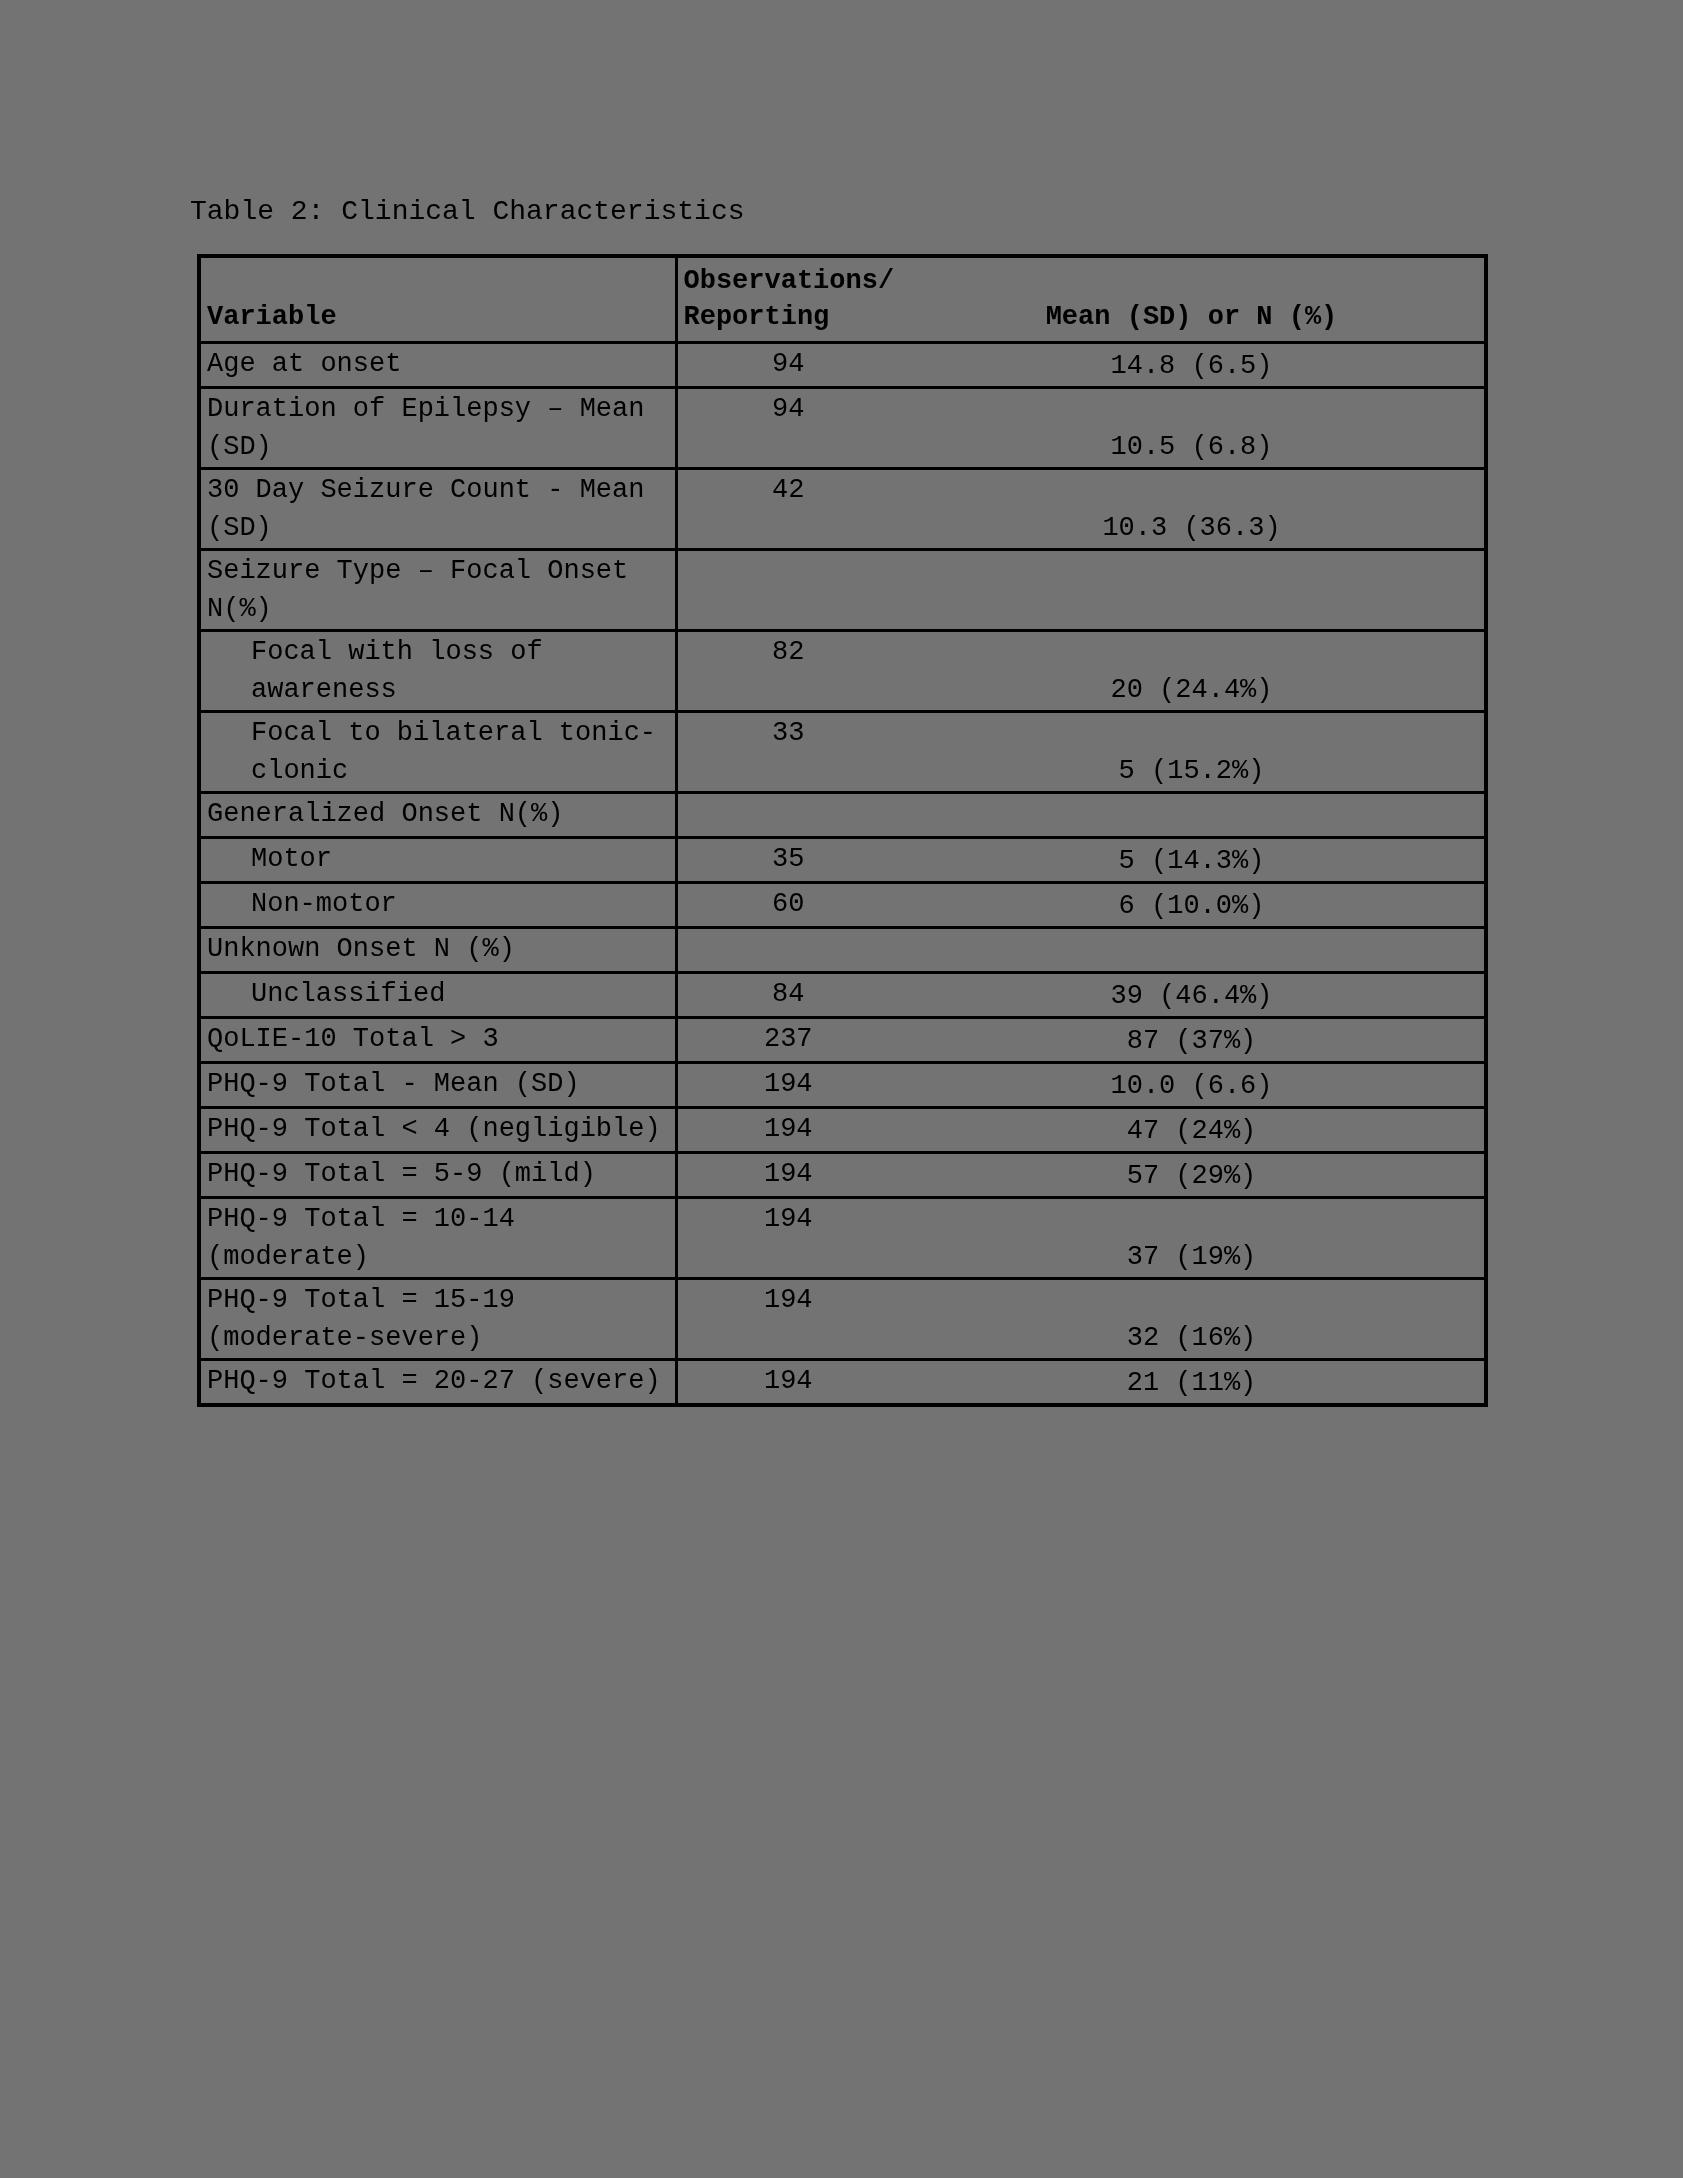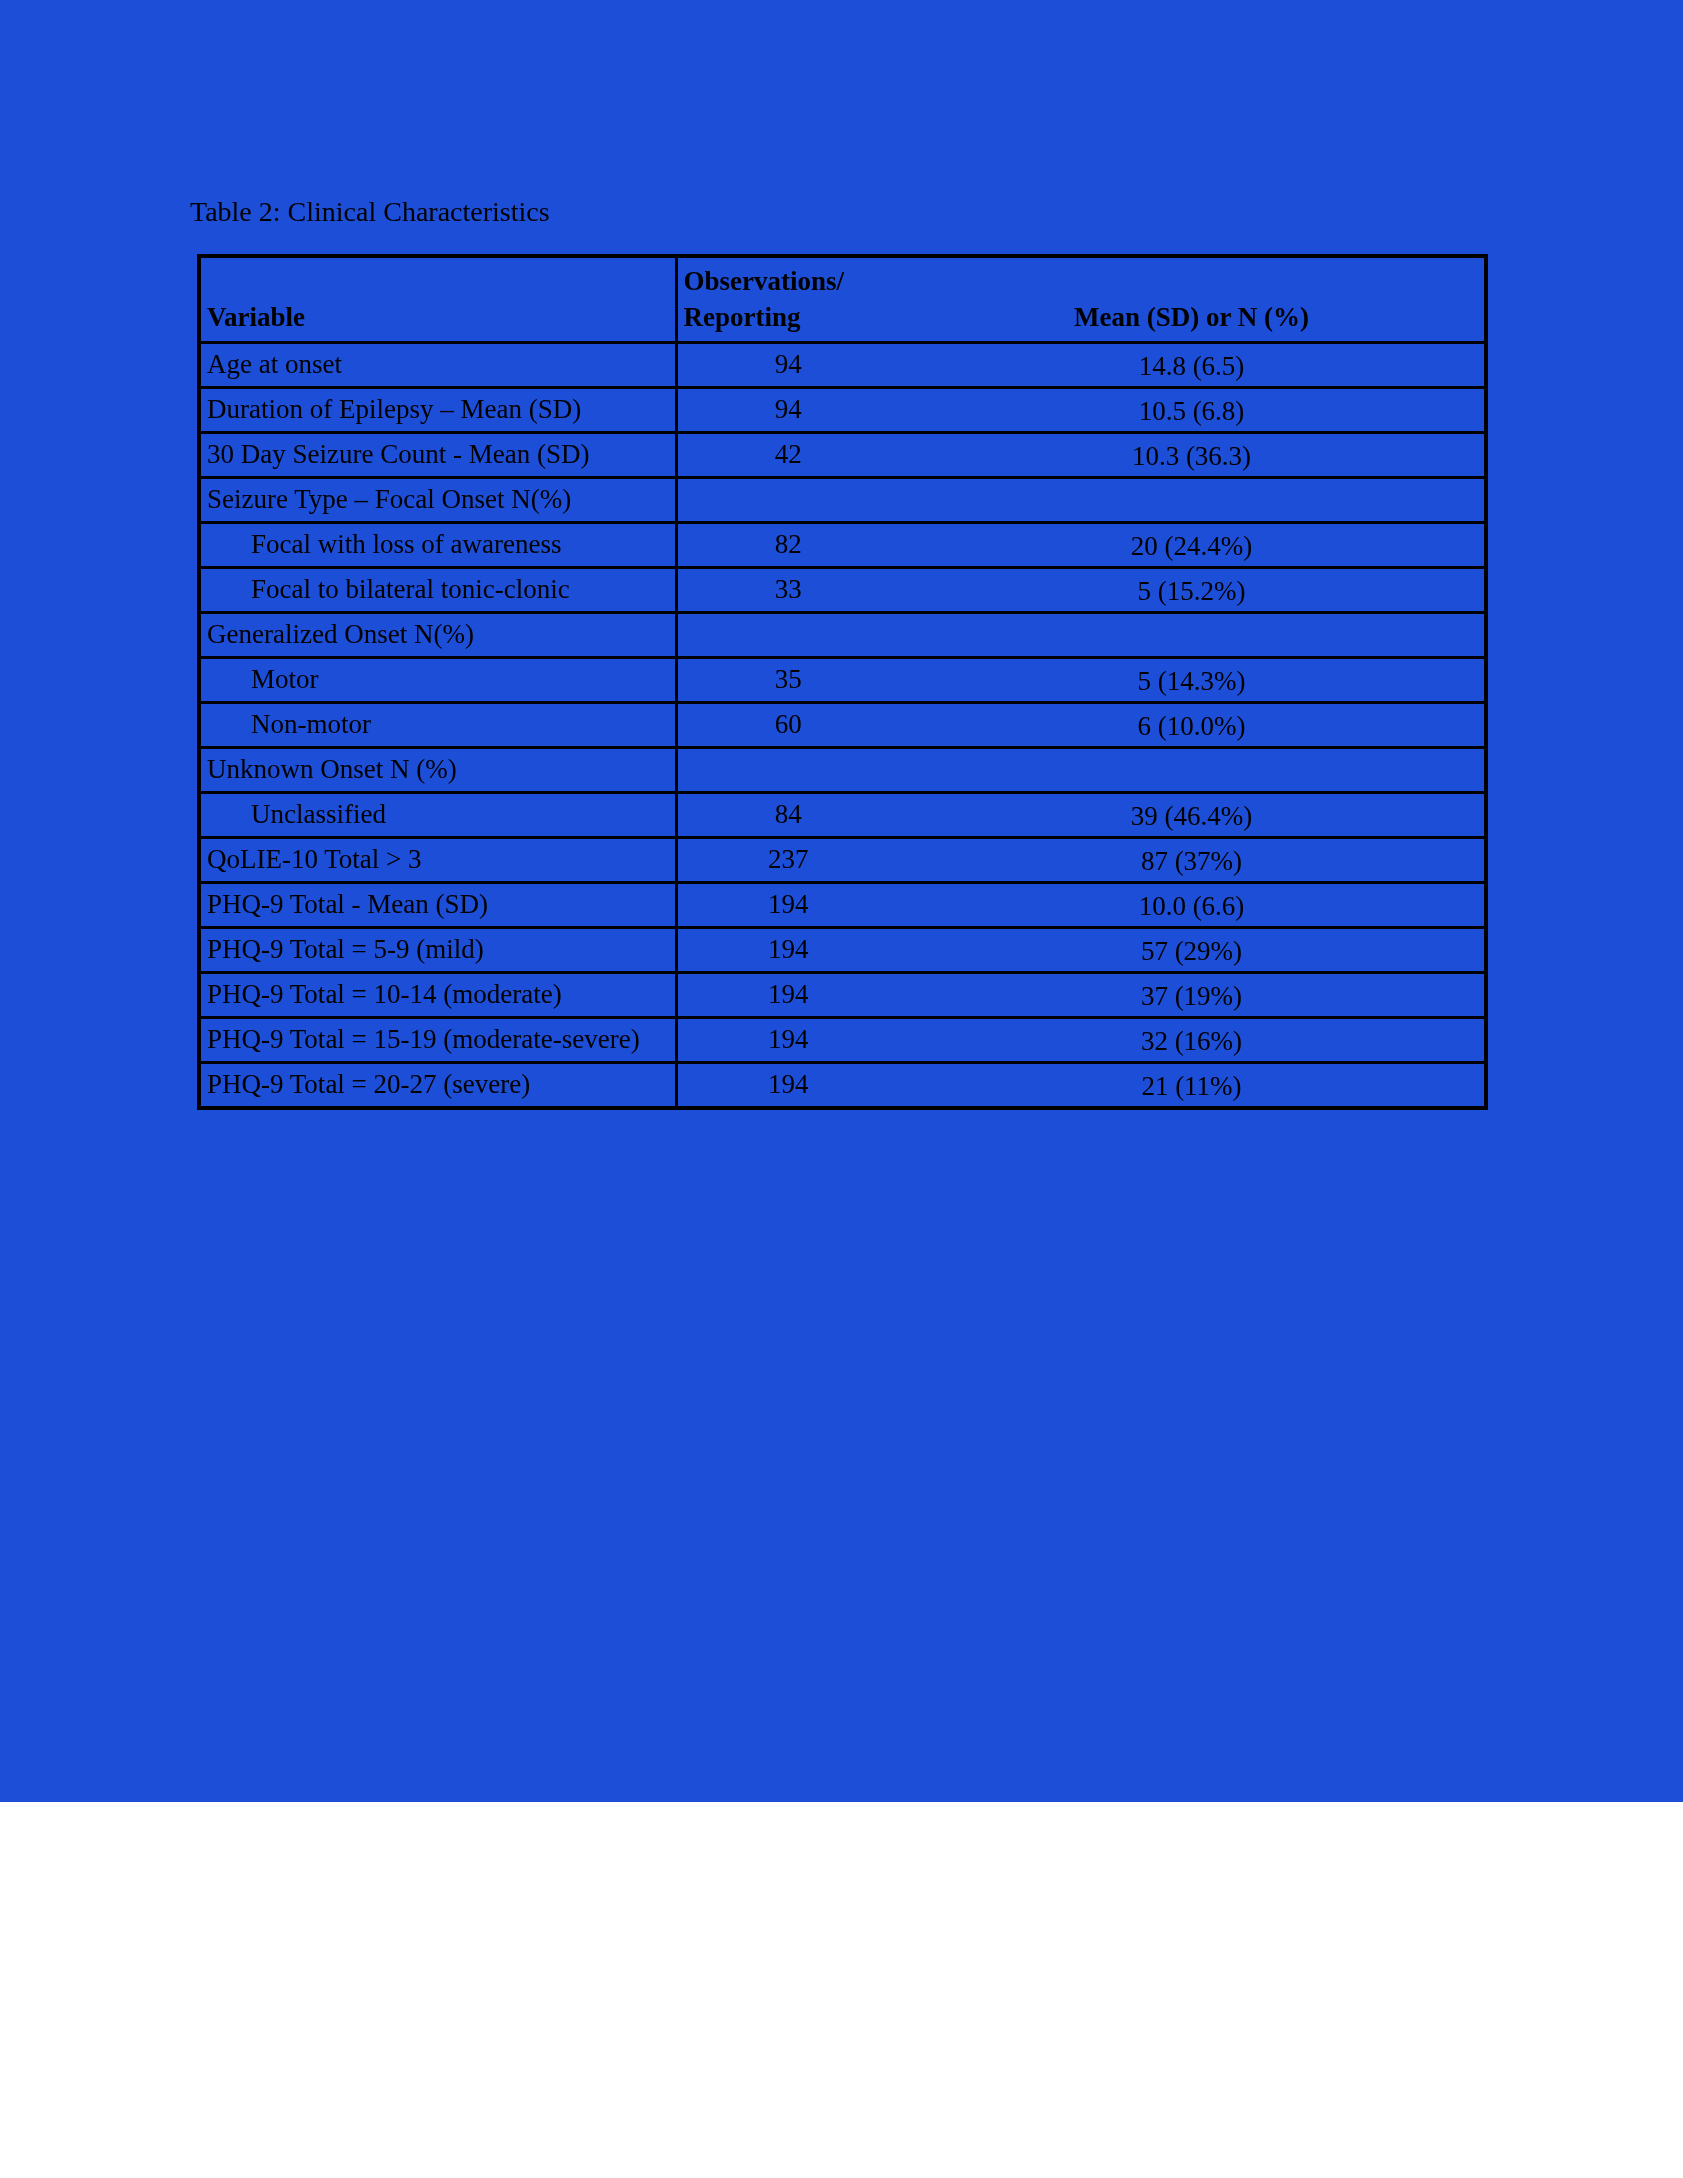--- a/index.html
+++ b/index.html
@@ -3,23 +3,23 @@
 <meta charset="utf-8">
 <style>
   html, body {
     margin: 0;
     padding: 0;
     background: #ffffff;
   }
   #page {
     position: relative;
     width: 1683px;
-    height: 1802px;
-    background: #1d4ed8;
-    font-family: Liberation Serif, serif;
+    height: 2178px;
+    background: #737373;
+    font-family: Liberation Mono, monospace;
     color: #000000;
   }
   #doc-title {
     position: absolute;
     left: 190px;
     top: 196px;
     font-size: 28px;
     line-height: 32px;
     font-weight: 400;
     color: #000000;
@@ -161,20 +161,25 @@
           <td class="v-cell">QoLIE-10 Total &gt; 3</td>
           <td class="obs-cell">237</td>
           <td class="mean-cell">87 (37%)</td>
         </tr>
         <tr>
           <td class="v-cell">PHQ-9 Total - Mean (SD)</td>
           <td class="obs-cell">194</td>
           <td class="mean-cell">10.0 (6.6)</td>
         </tr>
         <tr>
+          <td class="v-cell">PHQ-9 Total &lt; 4 (negligible)</td>
+          <td class="obs-cell">194</td>
+          <td class="mean-cell">47 (24%)</td>
+        </tr>
+        <tr>
           <td class="v-cell">PHQ-9 Total = 5-9 (mild)</td>
           <td class="obs-cell">194</td>
           <td class="mean-cell">57 (29%)</td>
         </tr>
         <tr>
           <td class="v-cell">PHQ-9 Total = 10-14 (moderate)</td>
           <td class="obs-cell">194</td>
           <td class="mean-cell">37 (19%)</td>
         </tr>
         <tr>

